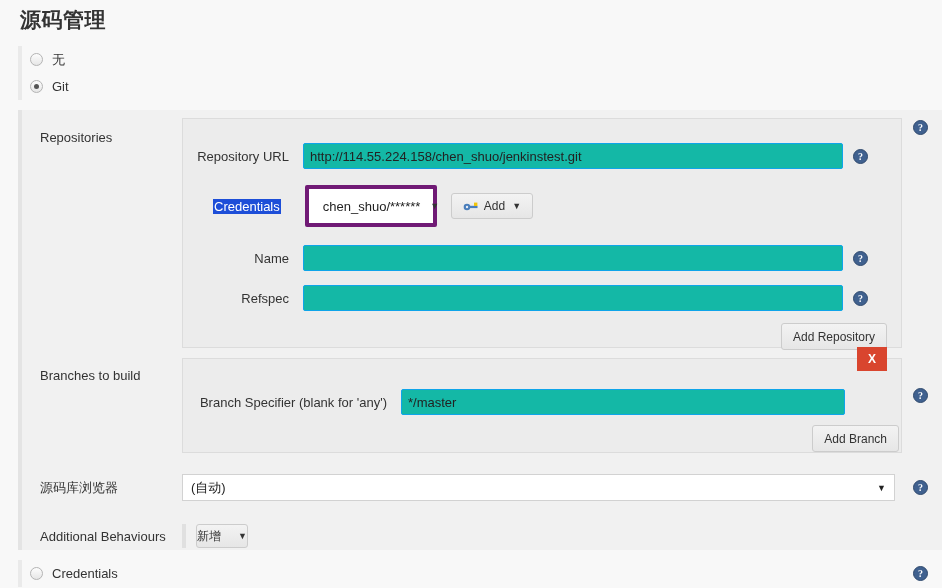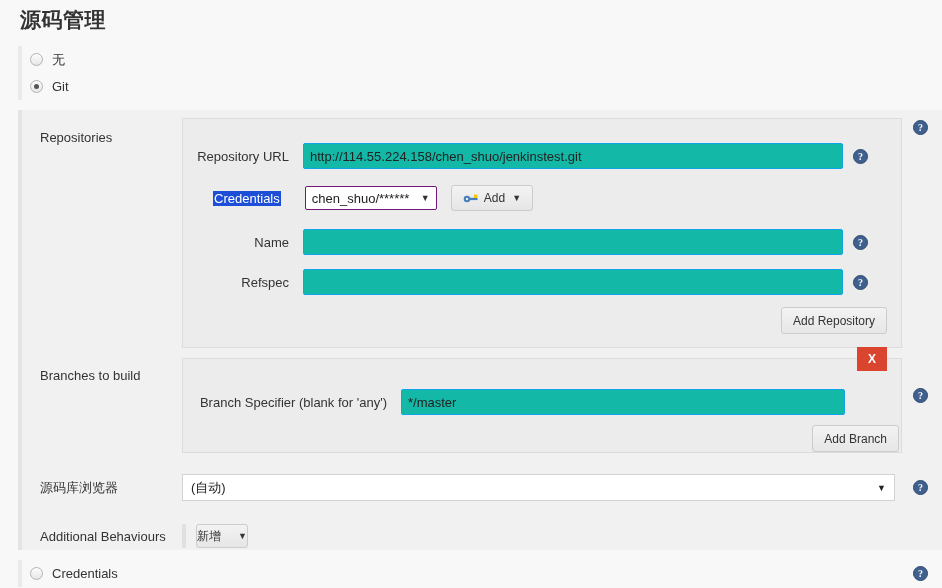--- a/index.html
+++ b/index.html
@@ -150,27 +150,27 @@
     margin-left: 10px;
     font-family: "Liberation Serif", serif;
   }
   .help-ico.outer {
     position: absolute;
     right: 14px;
   }
 
   
   .sel {
-    height: 24px;
-    border: 1px solid #701a75;
+    height: 42px;
+    border: 4px solid #701a75;
     background: #fff;
     border-radius: 2px;
     display: inline-flex;
     align-items: center;
-    padding: 0 6px;
+    padding: 0 14px;
     font-size: 13px;
     color: #222;
     position: relative;
   }
   .sel .caret {
     margin-left: auto;
     padding-left: 10px;
     font-size: 9px;
     color: #333;
   }

